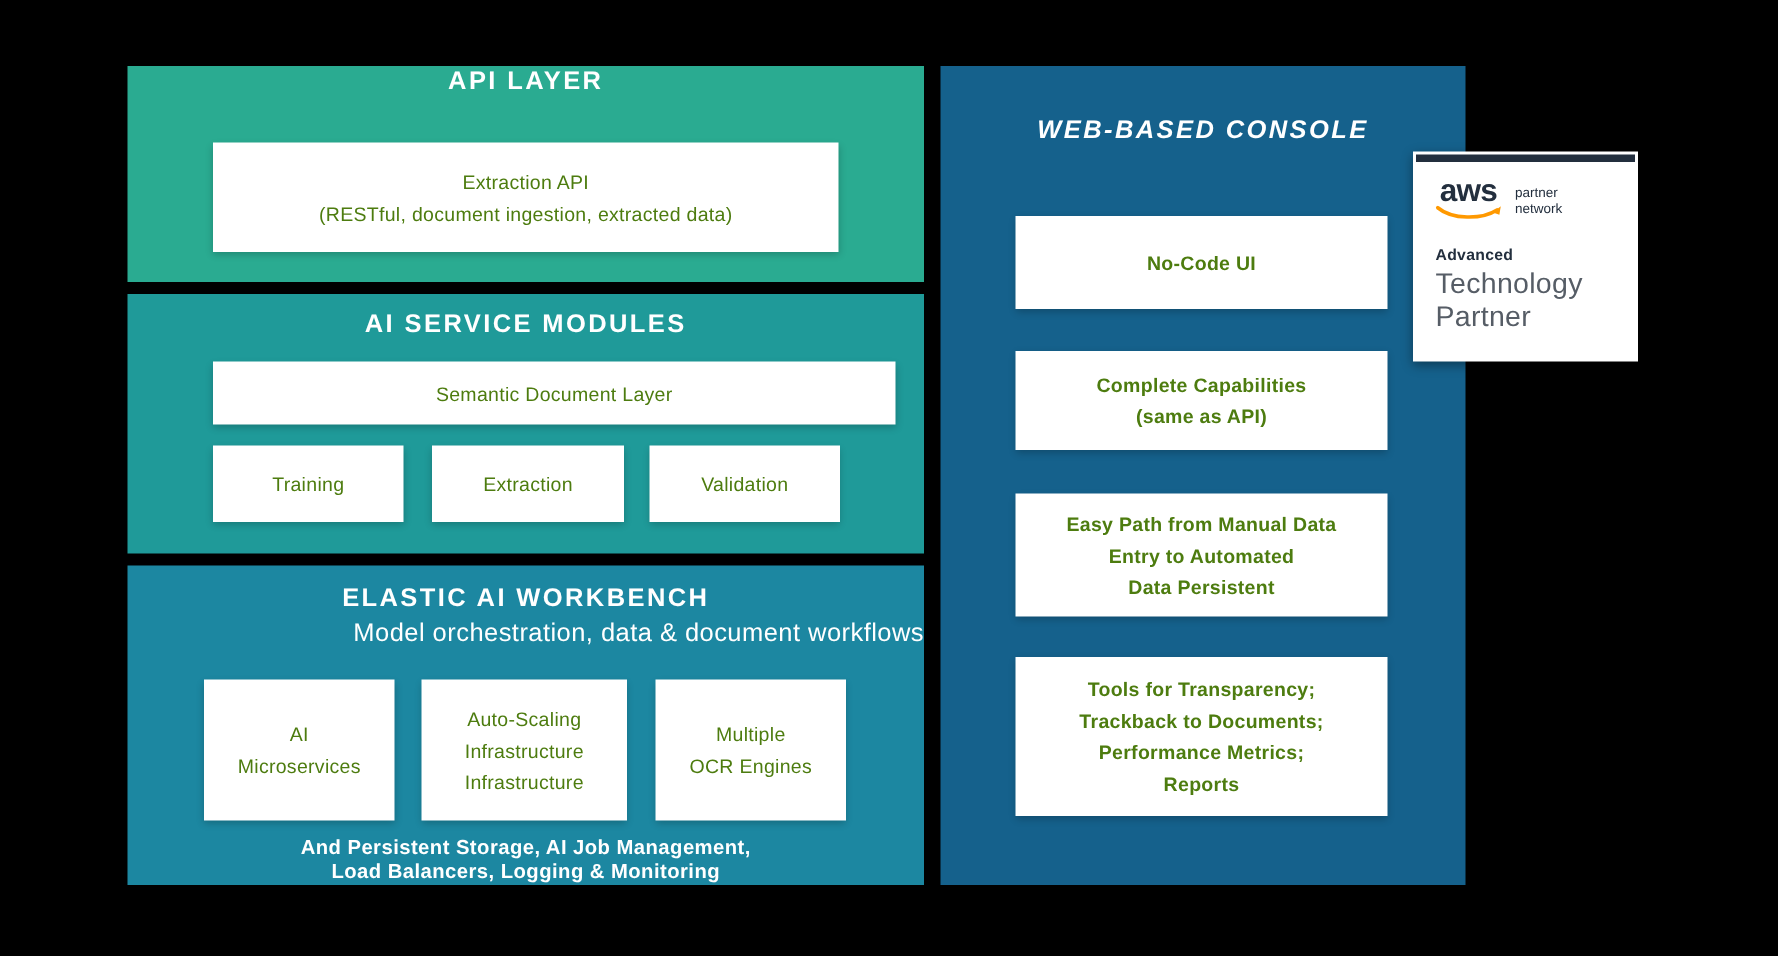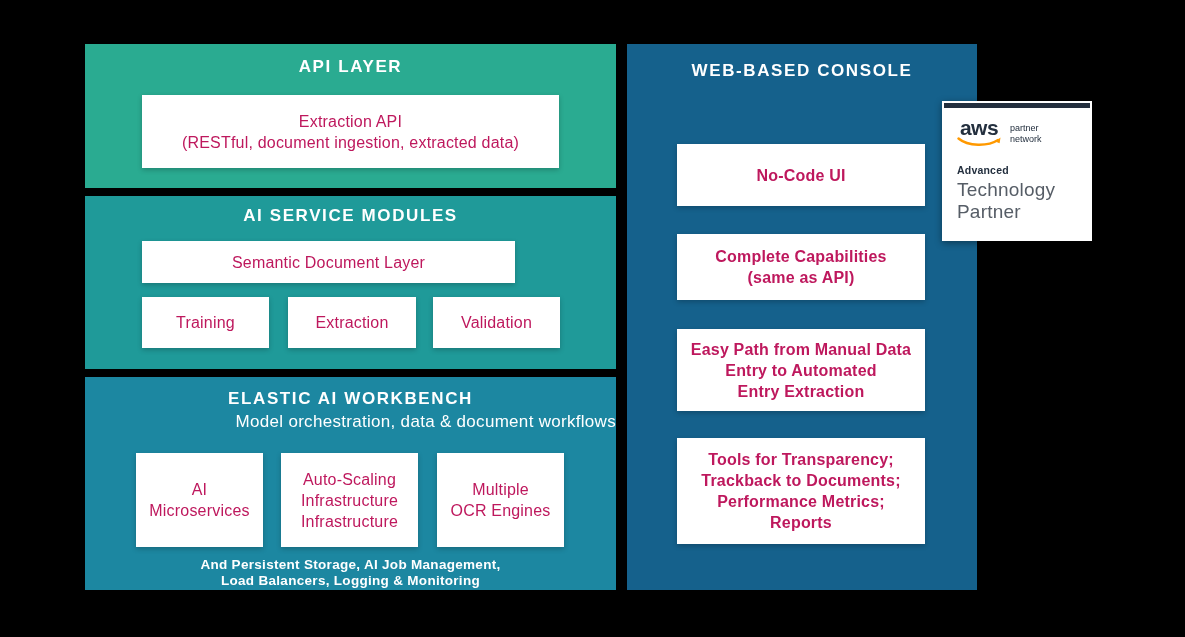--- a/index.html
+++ b/index.html
@@ -41,33 +41,33 @@
     background: #ffffff;
     box-shadow: 0 2px 5px rgba(0,0,0,0.22);
     display: flex;
     flex-direction: column;
     align-items: center;
     justify-content: center;
     text-align: center;
     box-sizing: border-box;
   }
   .card .line {
-    color: #be185d;
-    font-size: 16px;
+    color: #4d7c0f;
+    font-size: 13px;
     line-height: 21px;
     letter-spacing: 0.2px;
   }
   
   #api-layer   { left: 85px;  top: 44px;  width: 531px; height: 144px; background: #2aab91; }
-  #api-layer .panel-title { margin-top: 13px; }
+  #api-layer .panel-title { margin-top: 0; }
   #api-card    { left: 57px;  top: 51px;  width: 417px; height: 73px; }
   
   #ai-services { left: 85px;  top: 196px; width: 531px; height: 173px; background: #1f9a99; }
   #ai-services .panel-title { margin-top: 10px; }
-  #semantic-card { left: 57px; top: 45px; width: 373px; height: 42px; }
+  #semantic-card { left: 57px; top: 45px; width: 455px; height: 42px; }
   .module-card-0 { left: 57px;  top: 101px; width: 127px; height: 51px; }
   .module-card-1 { left: 203px; top: 101px; width: 128px; height: 51px; }
   .module-card-2 { left: 348px; top: 101px; width: 127px; height: 51px; }
   
   #workbench   { left: 85px;  top: 377px; width: 531px; height: 213px; background: #1c87a1; }
   #workbench .panel-title { margin-top: 12px; }
   .wb-card-0 { left: 51px;  top: 76px; width: 127px; height: 94px; }
   .wb-card-1 { left: 196px; top: 76px; width: 137px; height: 94px; }
   .wb-card-2 { left: 352px; top: 76px; width: 127px; height: 94px; align-items: center; }
   .panel-footer {
@@ -76,21 +76,21 @@
     top: 180px;
     text-align: center;
     color: #ffffff;
     font-weight: bold;
     font-size: 13.5px;
     line-height: 16px;
     letter-spacing: 0.3px;
   }
   
   #console     { left: 627px; top: 44px; width: 350px; height: 546px; background: #15618c; }
-  #console .panel-title { margin-top: 17px; }
+  #console .panel-title { margin-top: 33px; font-style: italic; }
   .console-card   { left: 50px; width: 248px; font-weight: bold; }
   #console-card-0 { top: 100px; height: 62px; }
   #console-card-1 { top: 190px; height: 66px; }
   #console-card-2 { top: 285px; height: 82px; }
   #console-card-3 { top: 394px; height: 106px; }
   
   #aws-badge {
     position: absolute;
     left: 942px; top: 101px;
     width: 150px; height: 140px;
@@ -204,21 +204,21 @@
     <div class="card console-card" id="console-card-0">
       <div class="line">No-Code UI</div>
     </div>
     <div class="card console-card" id="console-card-1">
       <div class="line">Complete Capabilities</div>
       <div class="line">(same as API)</div>
     </div>
     <div class="card console-card" id="console-card-2">
       <div class="line">Easy Path from Manual Data</div>
       <div class="line">Entry to Automated</div>
-      <div class="line">Entry Extraction</div>
+      <div class="line">Data Persistent</div>
     </div>
     <div class="card console-card" id="console-card-3">
       <div class="line">Tools for Transparency;</div>
       <div class="line">Trackback to Documents;</div>
       <div class="line">Performance Metrics;</div>
       <div class="line">Reports</div>
     </div>
   </div>
 
   <div id="aws-badge">

